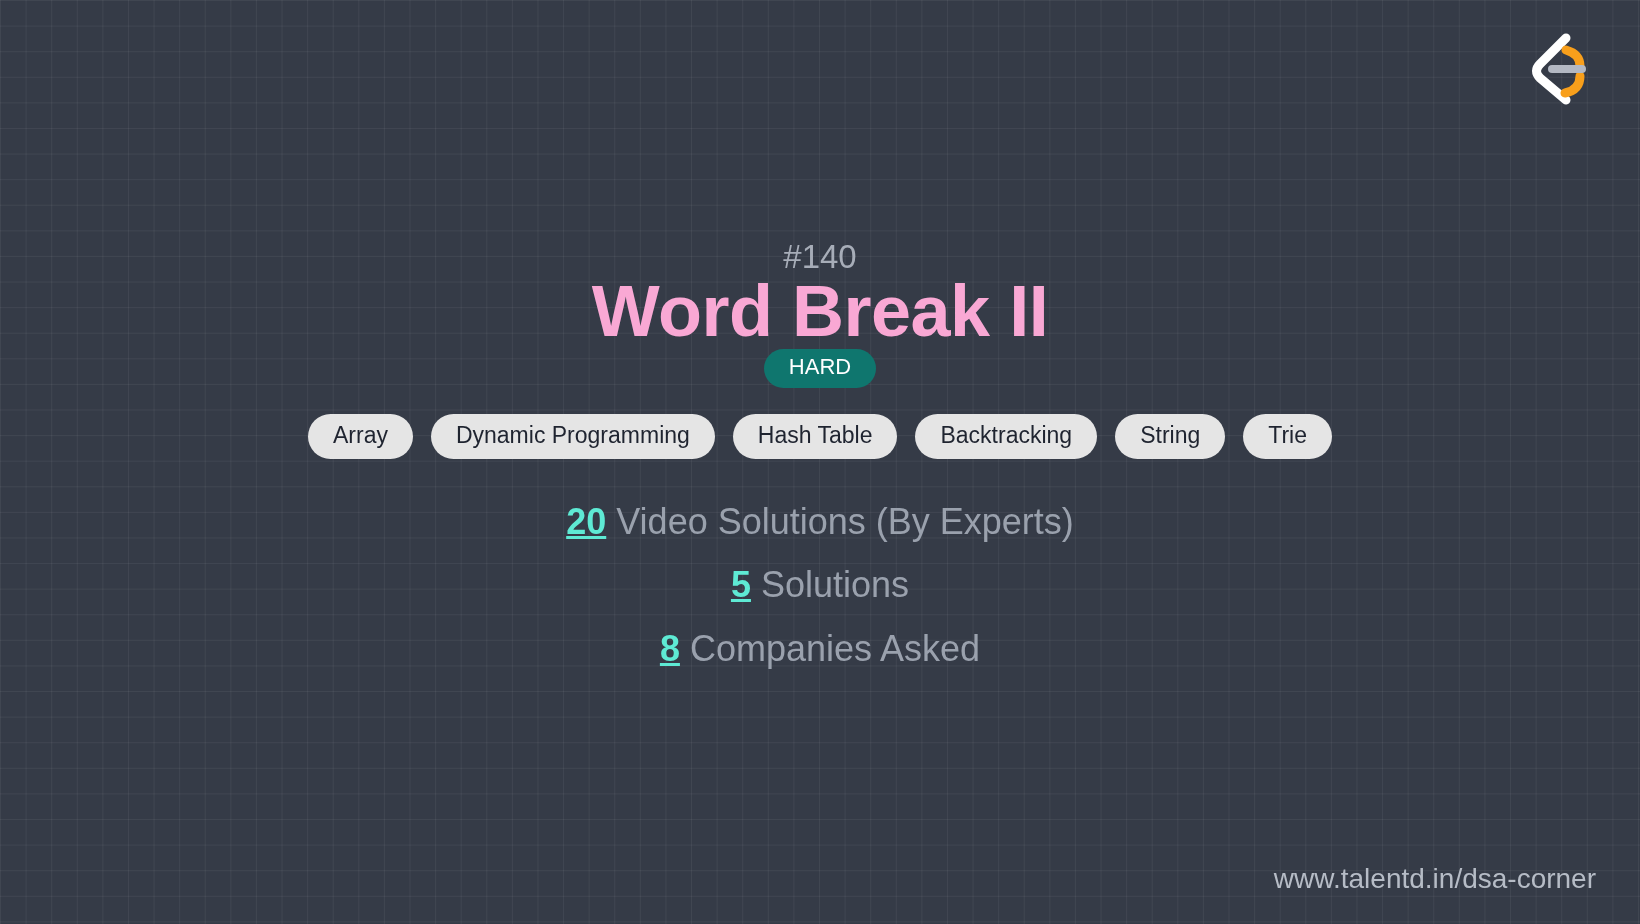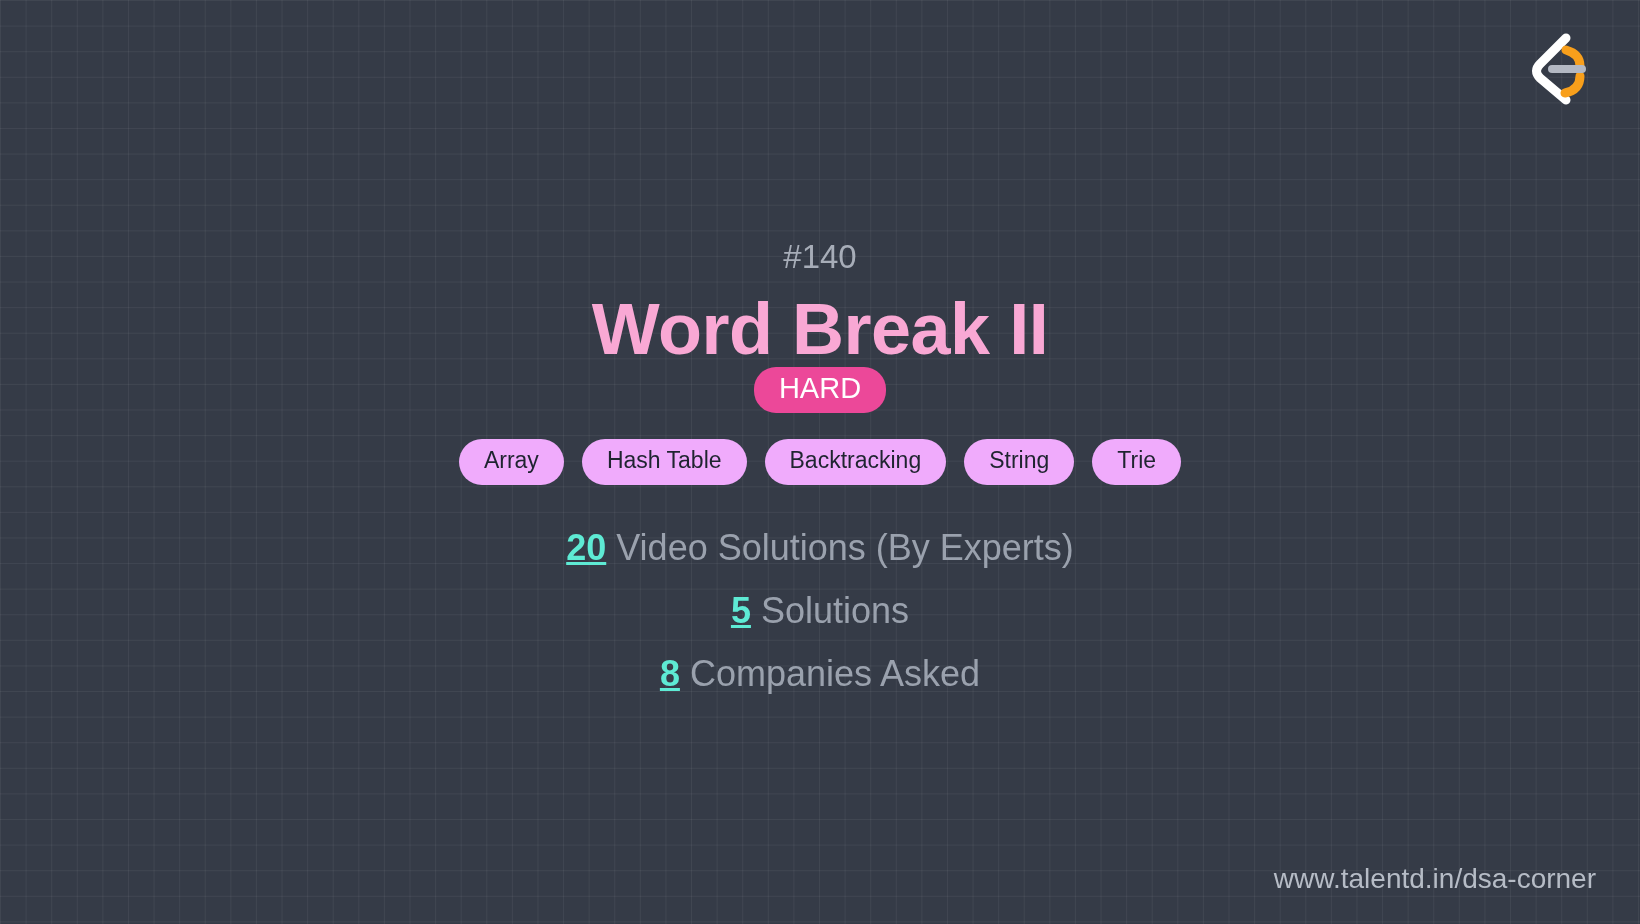--- a/index.html
+++ b/index.html
@@ -104,56 +104,55 @@
     align-items: center;
     justify-content: flex-start;
     padding-top: 80px;
   }
 
   .problem-number {
     color: #a7adb8;
     font-size: 33px;
     font-weight: 400;
     line-height: 1;
-    margin-bottom: 18px;
   }
 
   .problem-title {
     color: #f9a8d4;
     font-size: 72px;
     font-weight: 700;
     line-height: 1.06;
     letter-spacing: -0.5px;
     text-align: center;
   }
 
   .difficulty-badge {
     display: inline-block;
-    background: #ec4899;
+    background: #0f766e;
     color: #ffffff;
-    font-size: 29px;
+    font-size: 22px;
     font-weight: 400;
     padding: 6px 25px 8px;
     border-radius: 22px;
     line-height: 1.1;
     margin-bottom: 26px;
   }
 
   .tags-row {
     display: flex;
     flex-wrap: wrap;
     justify-content: center;
     align-items: center;
     gap: 18px;
     max-width: 1280px;
     margin-bottom: 42px;
   }
 
   .tag-pill {
-    background: #f0abfc;
+    background: #e5e5e5;
     color: #1f2430;
     font-size: 23px;
     font-weight: 400;
     padding: 9px 25px 11px;
     border-radius: 24px;
     line-height: 1.1;
     white-space: nowrap;
   }
 
   .stats {
@@ -209,20 +208,21 @@
 <div class="main">
 
   <div class="problem-number">#140</div>
 
   <div class="problem-title">Word Break II</div>
 
   <div class="difficulty-badge">HARD</div>
 
   <div class="tags-row">
     <span class="tag-pill">Array</span>
+    <span class="tag-pill">Dynamic Programming</span>
     <span class="tag-pill">Hash Table</span>
     <span class="tag-pill">Backtracking</span>
     <span class="tag-pill">String</span>
     <span class="tag-pill">Trie</span>
   </div>
 
   <div class="stats">
     <div class="stat-line">
       <span class="stat-value">20</span>
       <span>Video Solutions (By Experts)</span>

